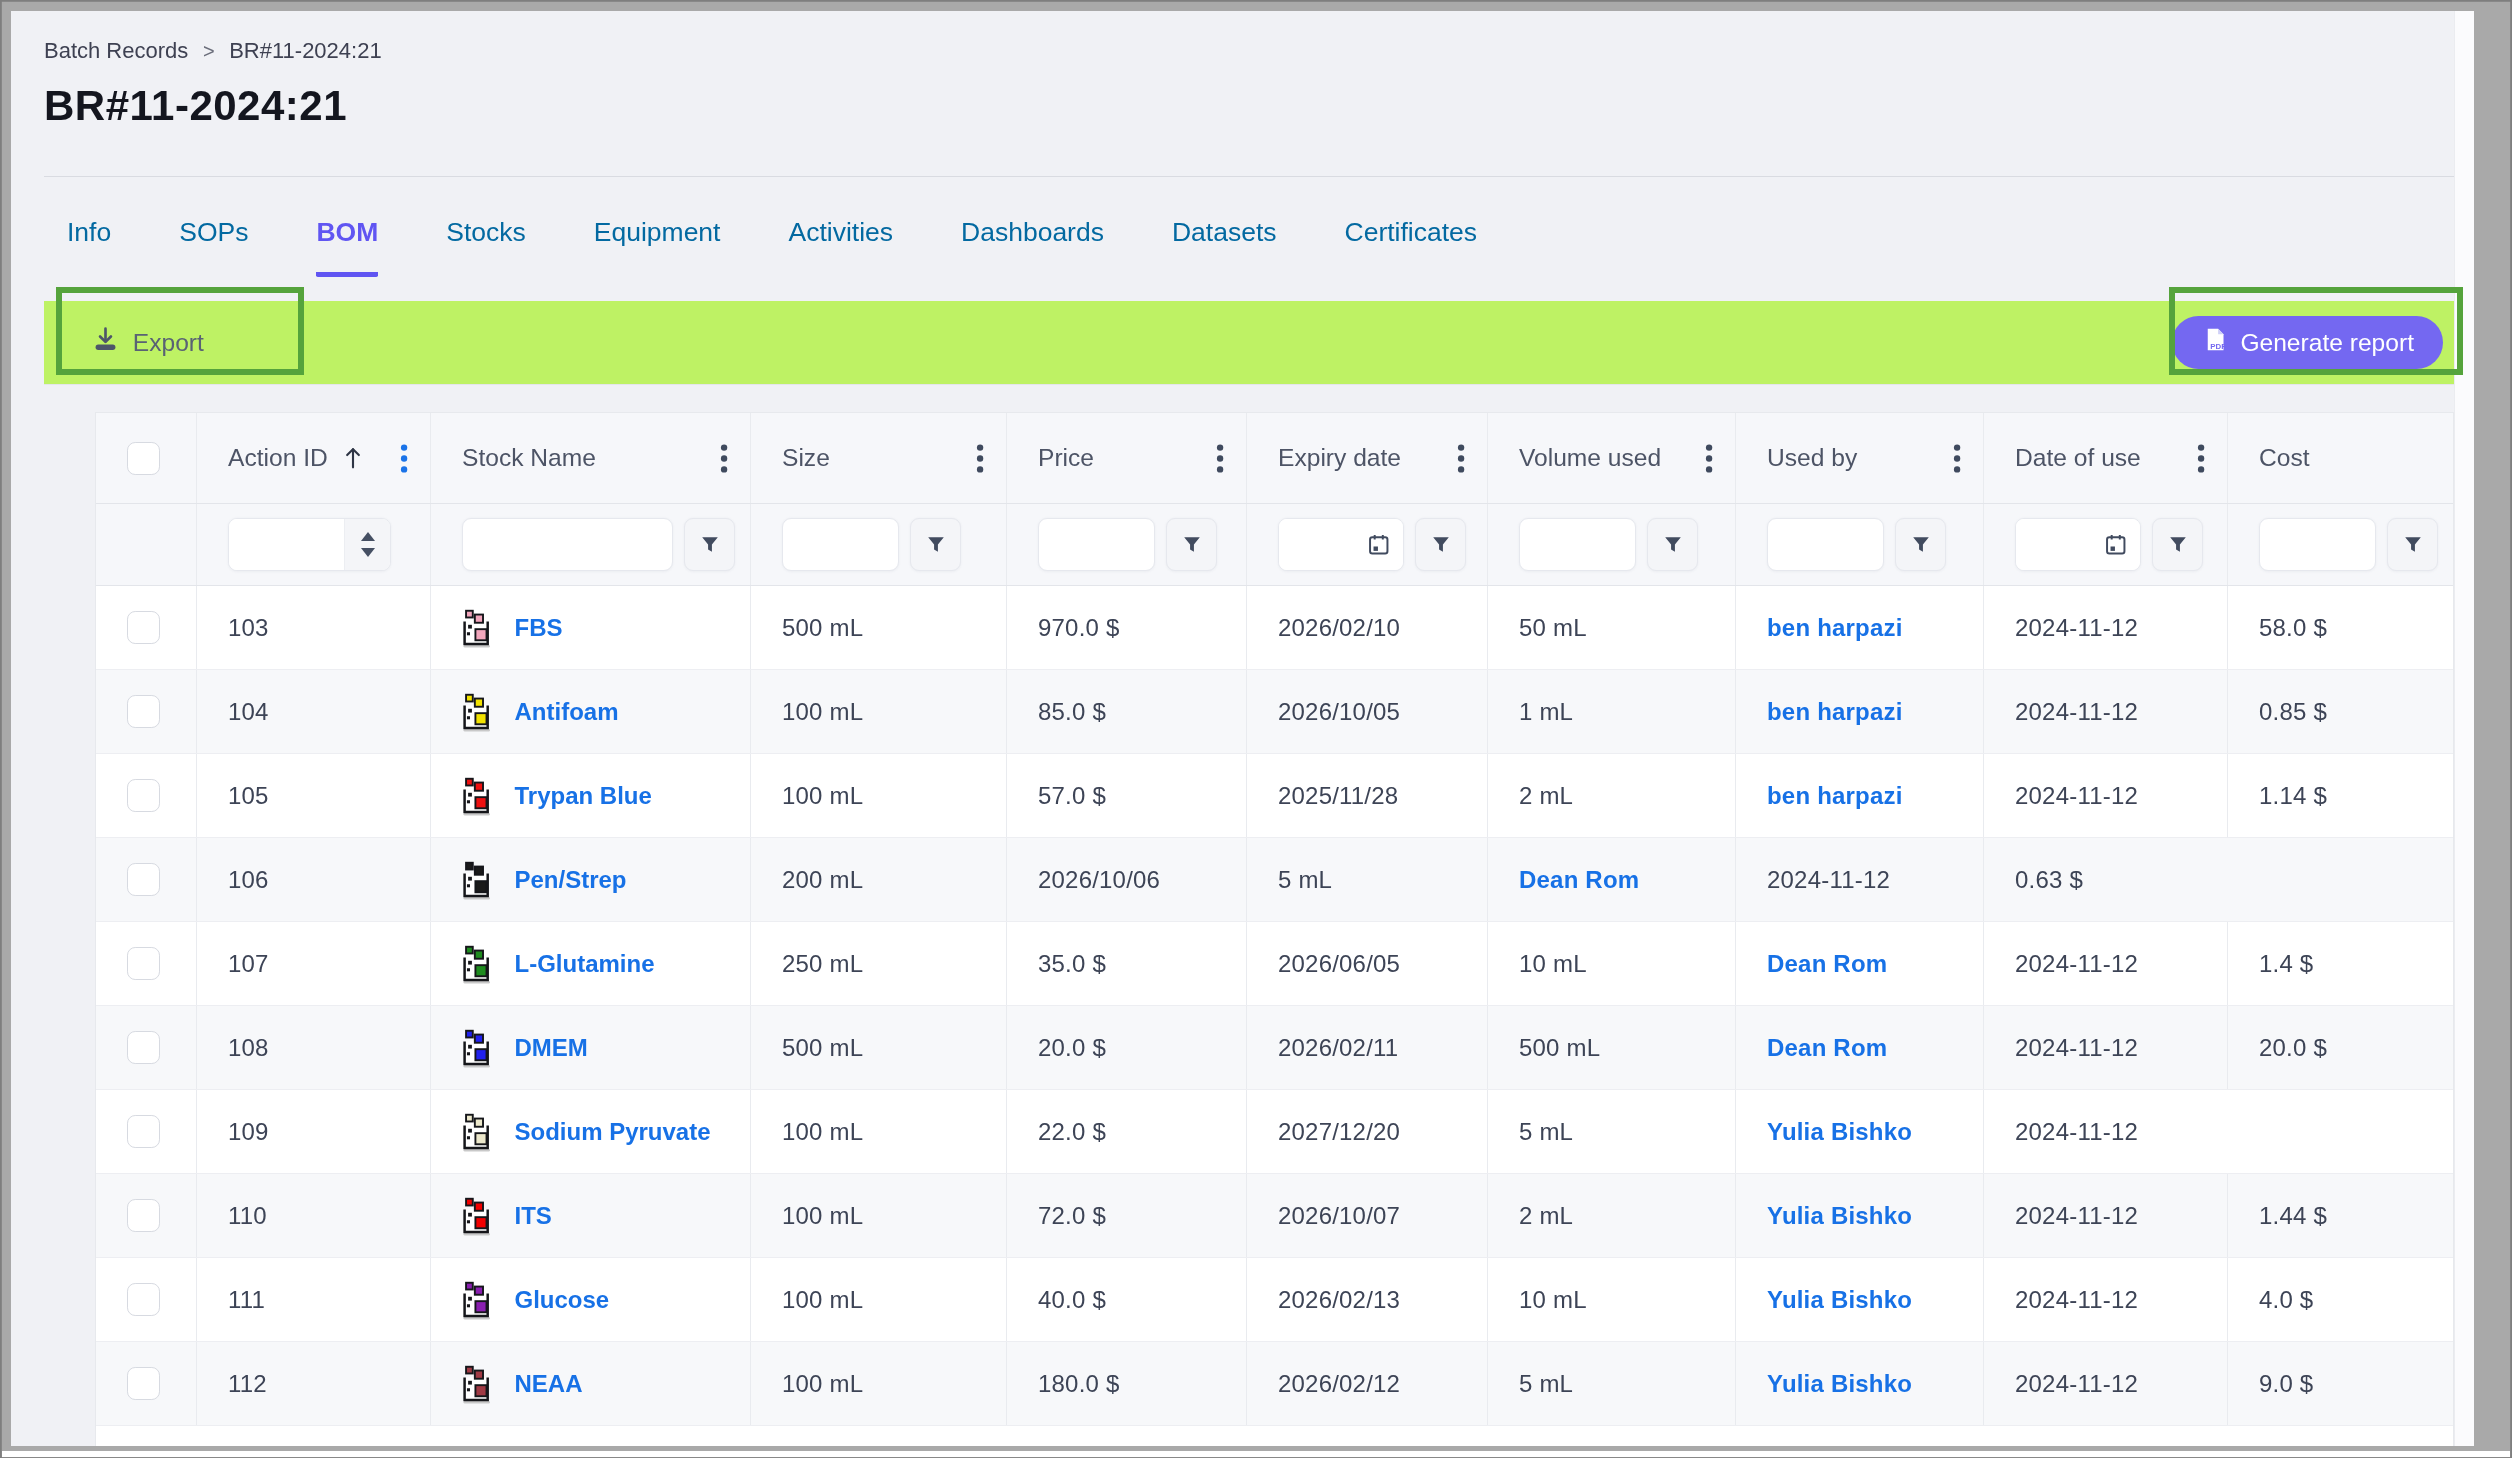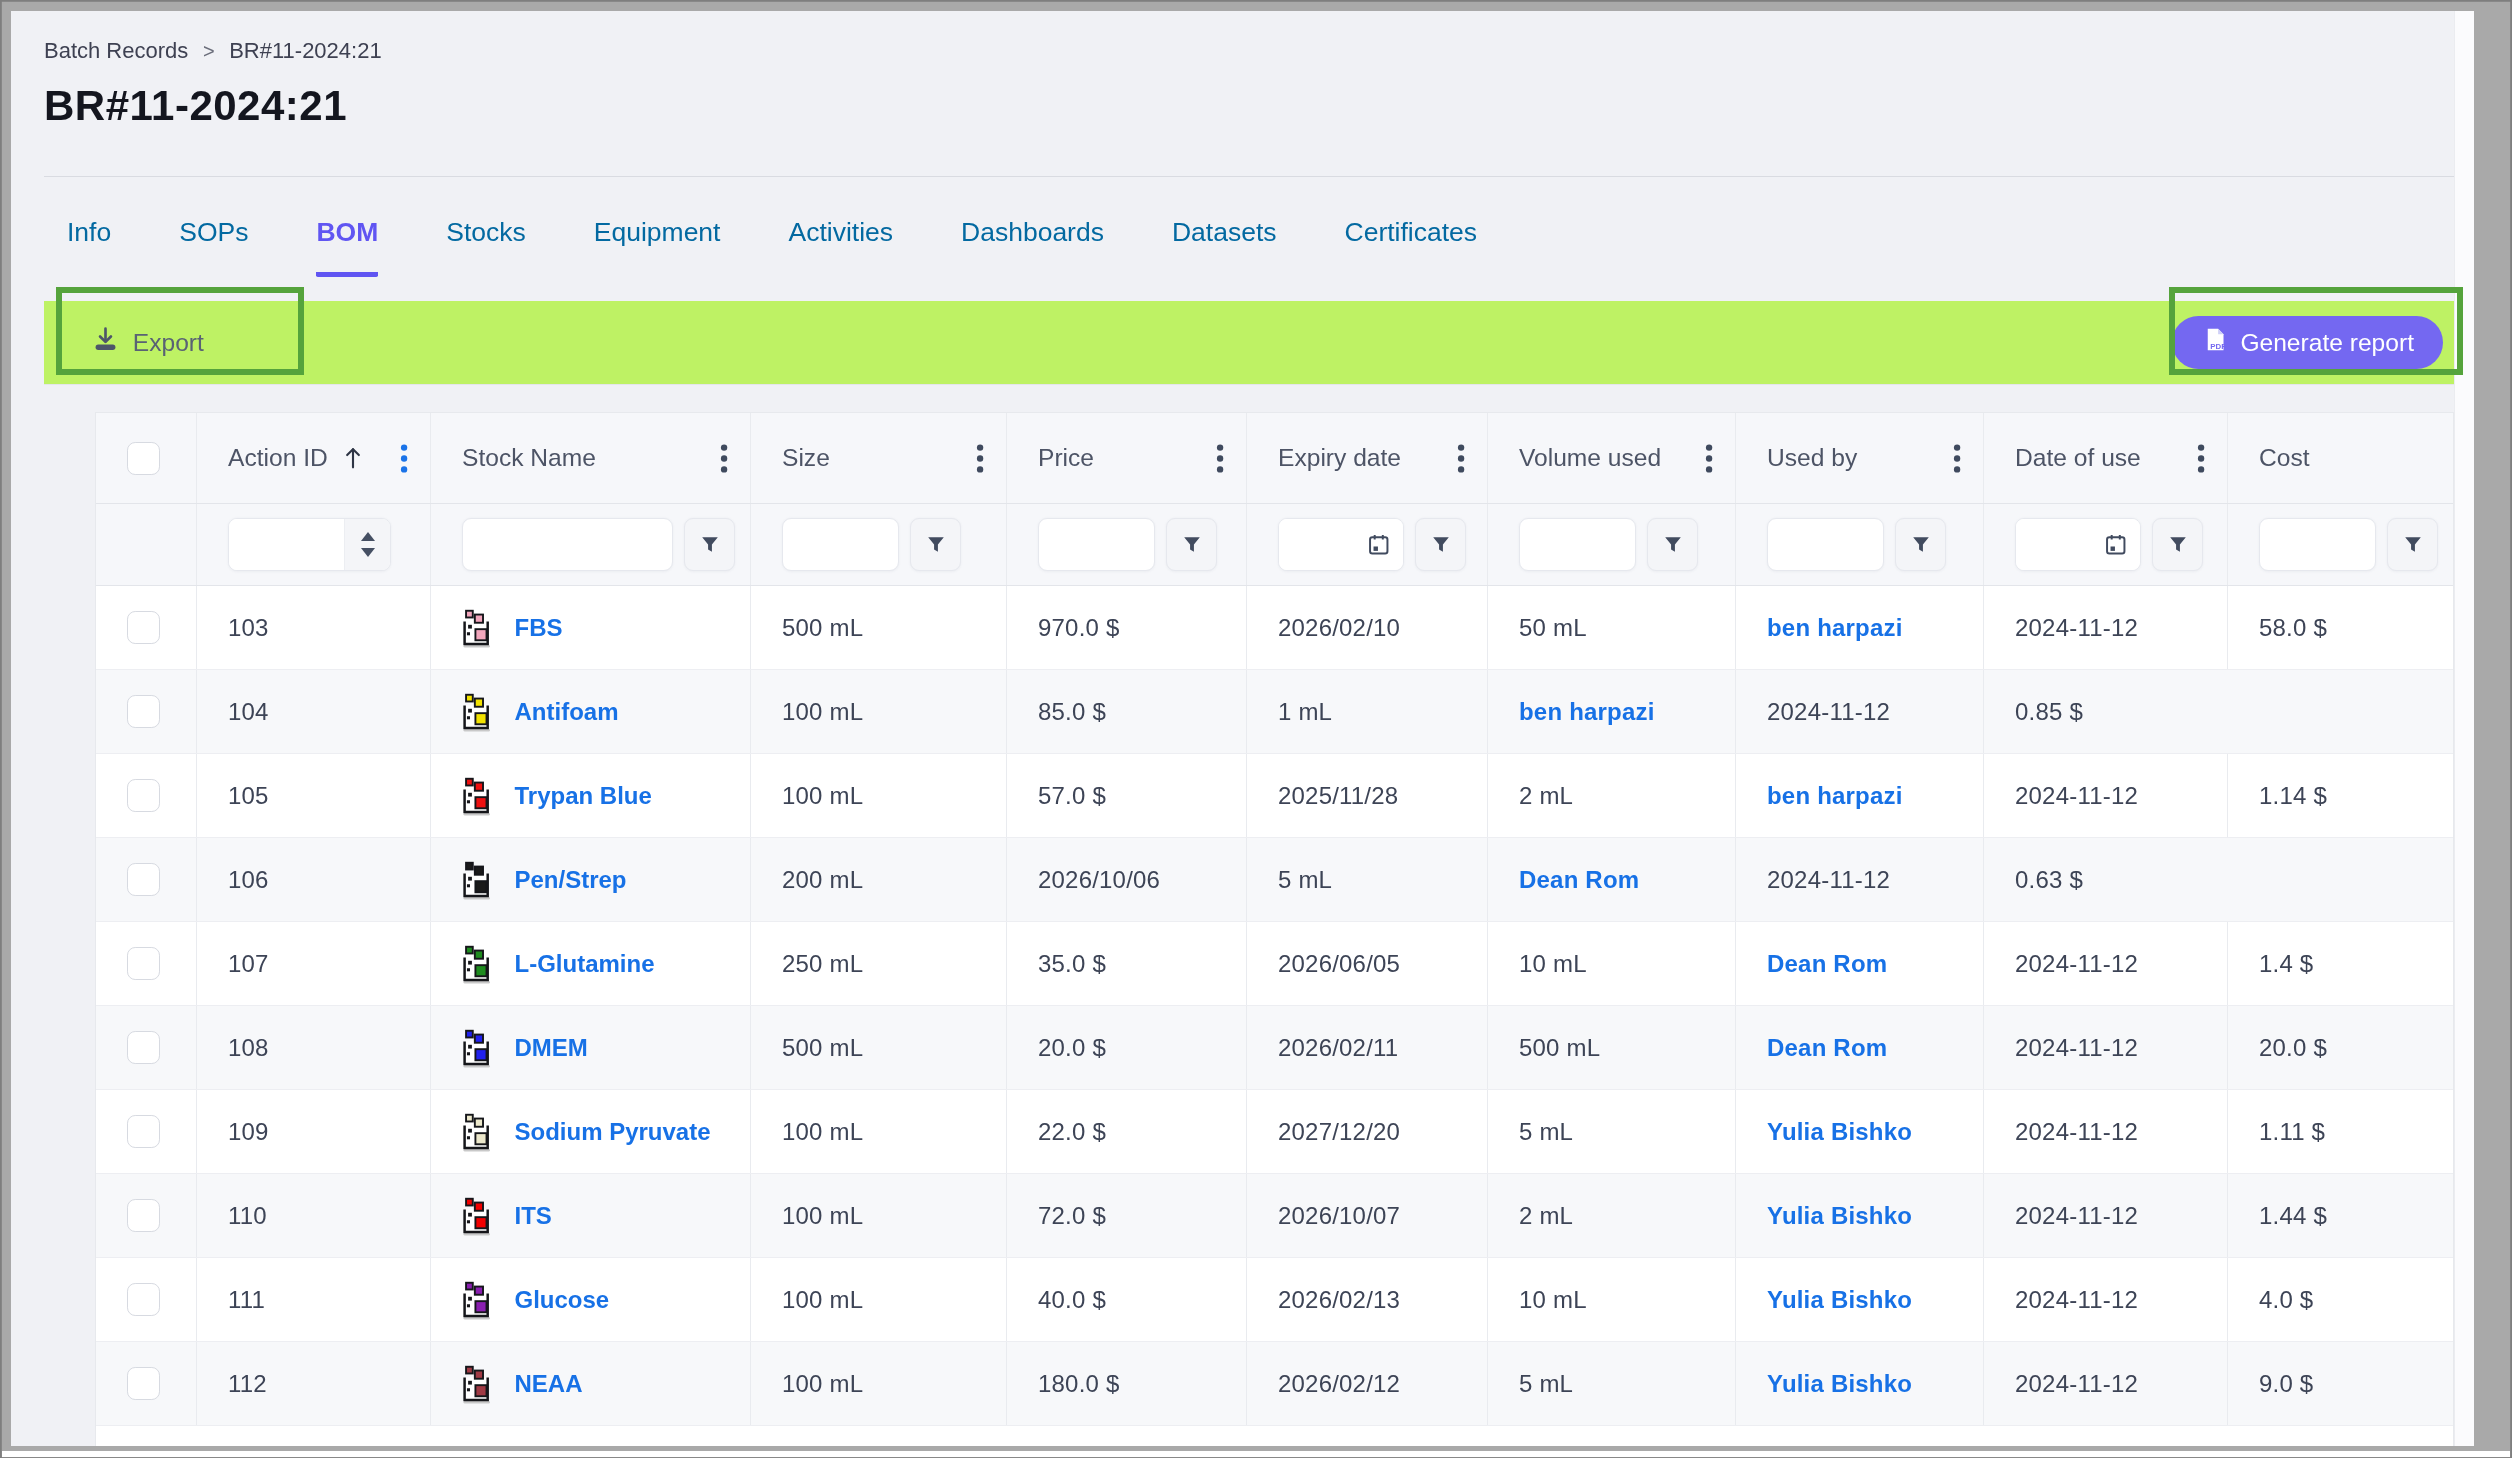--- a/index.html
+++ b/index.html
@@ -377,20 +377,21 @@
                   <rect x="12.2" y="4.8" width="5.6" height="5.6" fill="#f2e200" stroke="#15161a" stroke-width="1.3"></rect>
                   <rect x="12.6" y="14.8" width="7.6" height="7.6" fill="#f2e200" stroke="#15161a" stroke-width="1.3"></rect>
                   <rect x="7.6" y="11.8" width="2.6" height="2.6" fill="#15161a"></rect>
                   <rect x="6.8" y="16.9" width="2.1" height="2.1" fill="#15161a"></rect>
                 </svg>
               </span>
               <span class="link">Antifoam</span>
             </div>
             <div class="c txt">100 mL</div>
             <div class="c txt">85.0 $</div>
+            <div class="c txt">2026/10/05</div>
             <div class="c txt">1 mL</div>
             <div class="c txt">
               <span class="link">ben harpazi</span>
             </div>
             <div class="c txt">2024-11-12</div>
             <div class="c txt">0.85 $</div>
           </div>
           <div class="grid-row trow">
             <div class="c cb">
               <div class="checkbox"></div>
@@ -526,21 +527,20 @@
               <span class="link">Sodium Pyruvate</span>
             </div>
             <div class="c txt">100 mL</div>
             <div class="c txt">22.0 $</div>
             <div class="c txt">2027/12/20</div>
             <div class="c txt">5 mL</div>
             <div class="c txt">
               <span class="link">Yulia Bishko</span>
             </div>
             <div class="c txt">2024-11-12</div>
-            <div class="c txt">1.11 $</div>
           </div>
           <div class="grid-row trow striped">
             <div class="c cb">
               <div class="checkbox"></div>
             </div>
             <div class="c txt">110</div>
             <div class="c stock">
               <span class="stock-icon">
                 <svg viewBox="0 0 26 28" width="38" height="42">
                   <rect x="4.5" y="25.6" width="18" height="1.8" rx="0.9" fill="#c9c9c9"></rect>

